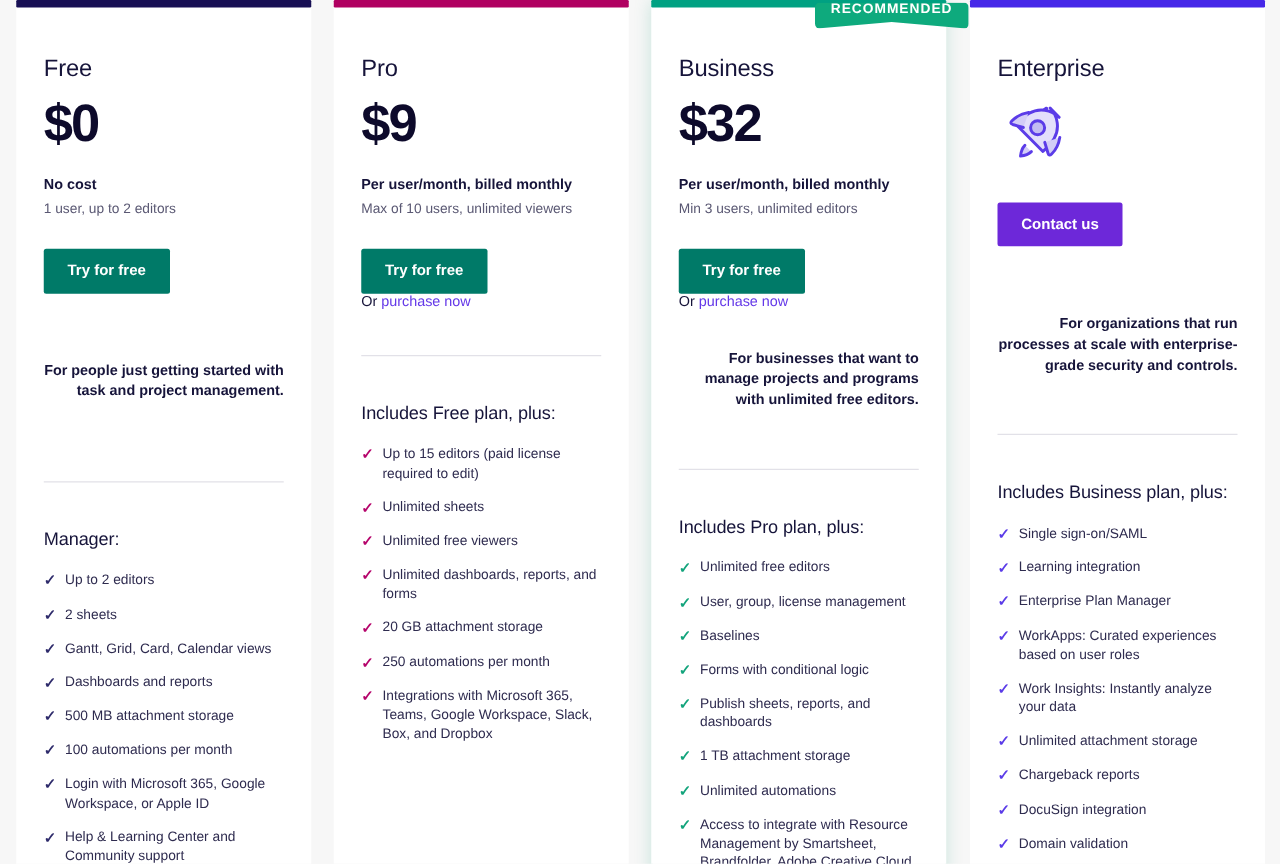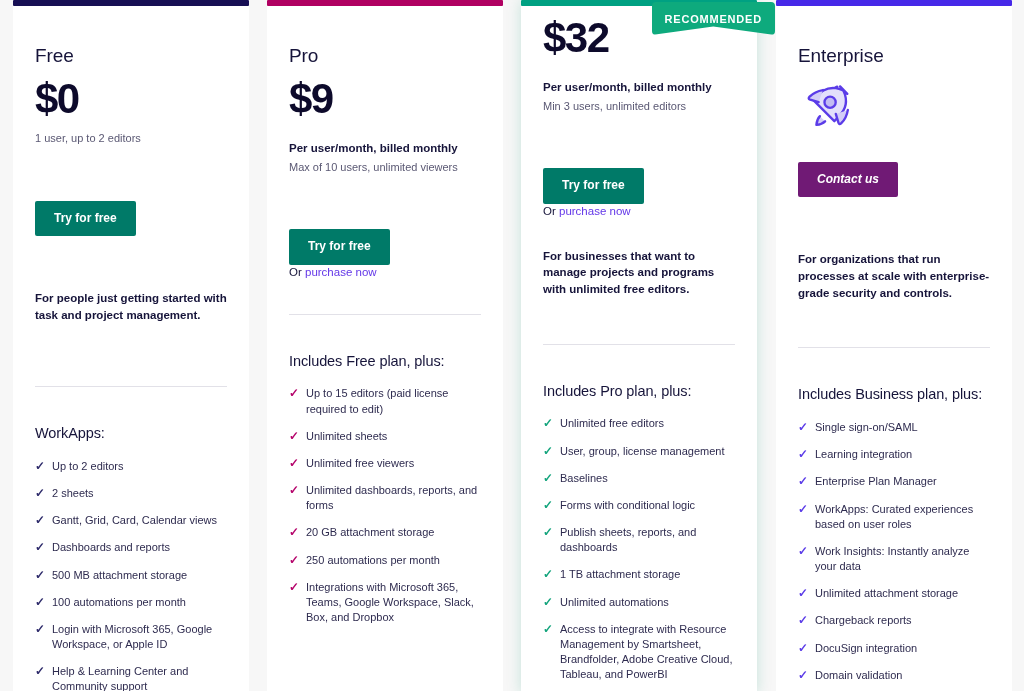--- a/index.html
+++ b/index.html
@@ -52,21 +52,21 @@
 
   .ribbon {
     position: absolute;
     top: 2px;
     right: -18px;
     background: #0eaa7d;
     color: #ffffff;
     font-size: 11px;
     font-weight: 700;
     letter-spacing: 0.8px;
-    padding: 12px 13px 10px 13px;
+    padding: 0 13px 10px 13px;
     border-radius: 4px;
     z-index: 20;
     clip-path: polygon(0 0, 100% 0, 100% 100%, 50% 74%, 0 100%);
     line-height: 1;
     text-align: center;
   }
 
   .plan-name {
     font-size: 19px;
     font-weight: 400;
@@ -115,41 +115,42 @@
     border: none;
     color: #ffffff;
     font-size: 12px;
     font-weight: 700;
     padding: 11px 19px;
     cursor: pointer;
     border-radius: 2px;
     font-family: "Liberation Sans", sans-serif;
     line-height: 1.1;
   }
-  .btn-try { background: #007a68; margin-top: 30px; }
-  .btn-contact { background: #701a75; font-style: italic; }
+  .btn-try { background: #007a68; }
+  .btn-contact { background: #6d28d9; }
 
   .purchase-line {
     font-size: 11.5px;
     color: #16143a;
     margin-top: 1px;
   }
   .purchase-line a {
     color: #6438e8;
     text-decoration: none;
   }
   .purchase-spacer { height: 23px; }
 
   .plan-desc {
     font-size: 11.5px;
     font-weight: 700;
     color: #16143a;
     line-height: 1.45;
     margin-top: 31px;
     min-height: 60px;
+    text-align: right;
   }
 
   .divider {
     border-top: 1px solid #e2e1e8;
     margin-top: 36px;
   }
 
   .includes-title {
     font-size: 14.5px;
     font-weight: 400;
@@ -191,28 +192,29 @@
 </head>
 <body>
 
 <div class="pricing-grid">
 
   <div class="plan-card card-free">
     <div class="accent-bar" style="background:#170f54"></div>
     <div class="card-inner">
       <div class="plan-name">Free</div>
       <div class="plan-price">$0</div>
+      <div class="plan-billing">No cost</div>
       <div class="plan-subnote">1 user, up to 2 editors</div>
       <div class="cta-row">
         <button class="btn btn-try">Try for free</button>
       </div>
       <div class="purchase-spacer"></div>
       <div class="plan-desc">For people just getting started with task and project management.</div>
       <div class="divider"></div>
-      <div class="includes-title">WorkApps:</div>
+      <div class="includes-title">Manager:</div>
       <ul class="feature-list">
           <li class="feature-item">
             <span class="check check-free">✓</span>
             <span class="feature-text">Up to 2 editors</span>
           </li>
           <li class="feature-item">
             <span class="check check-free">✓</span>
             <span class="feature-text">2 sheets</span>
           </li>
           <li class="feature-item">
@@ -286,20 +288,21 @@
             <span class="feature-text">Integrations with Microsoft 365, Teams, Google Workspace, Slack, Box, and Dropbox</span>
           </li>
         </ul>
     </div>
   </div>
 
   <div class="plan-card card-business">
     <div class="ribbon">RECOMMENDED</div>
     <div class="accent-bar" style="background:#00a182"></div>
     <div class="card-inner">
+      <div class="plan-name">Business</div>
       <div class="plan-price">$32</div>
       <div class="plan-billing">Per user/month, billed monthly</div>
       <div class="plan-subnote">Min 3 users, unlimited editors</div>
       <div class="cta-row">
         <button class="btn btn-try">Try for free</button>
       </div>
       <div class="purchase-line"><span>Or </span><a href="#">purchase now</a></div>
       <div class="plan-desc">For businesses that want to manage projects and programs with unlimited free editors.</div>
       <div class="divider"></div>
       <div class="includes-title">Includes Pro plan, plus:</div>

